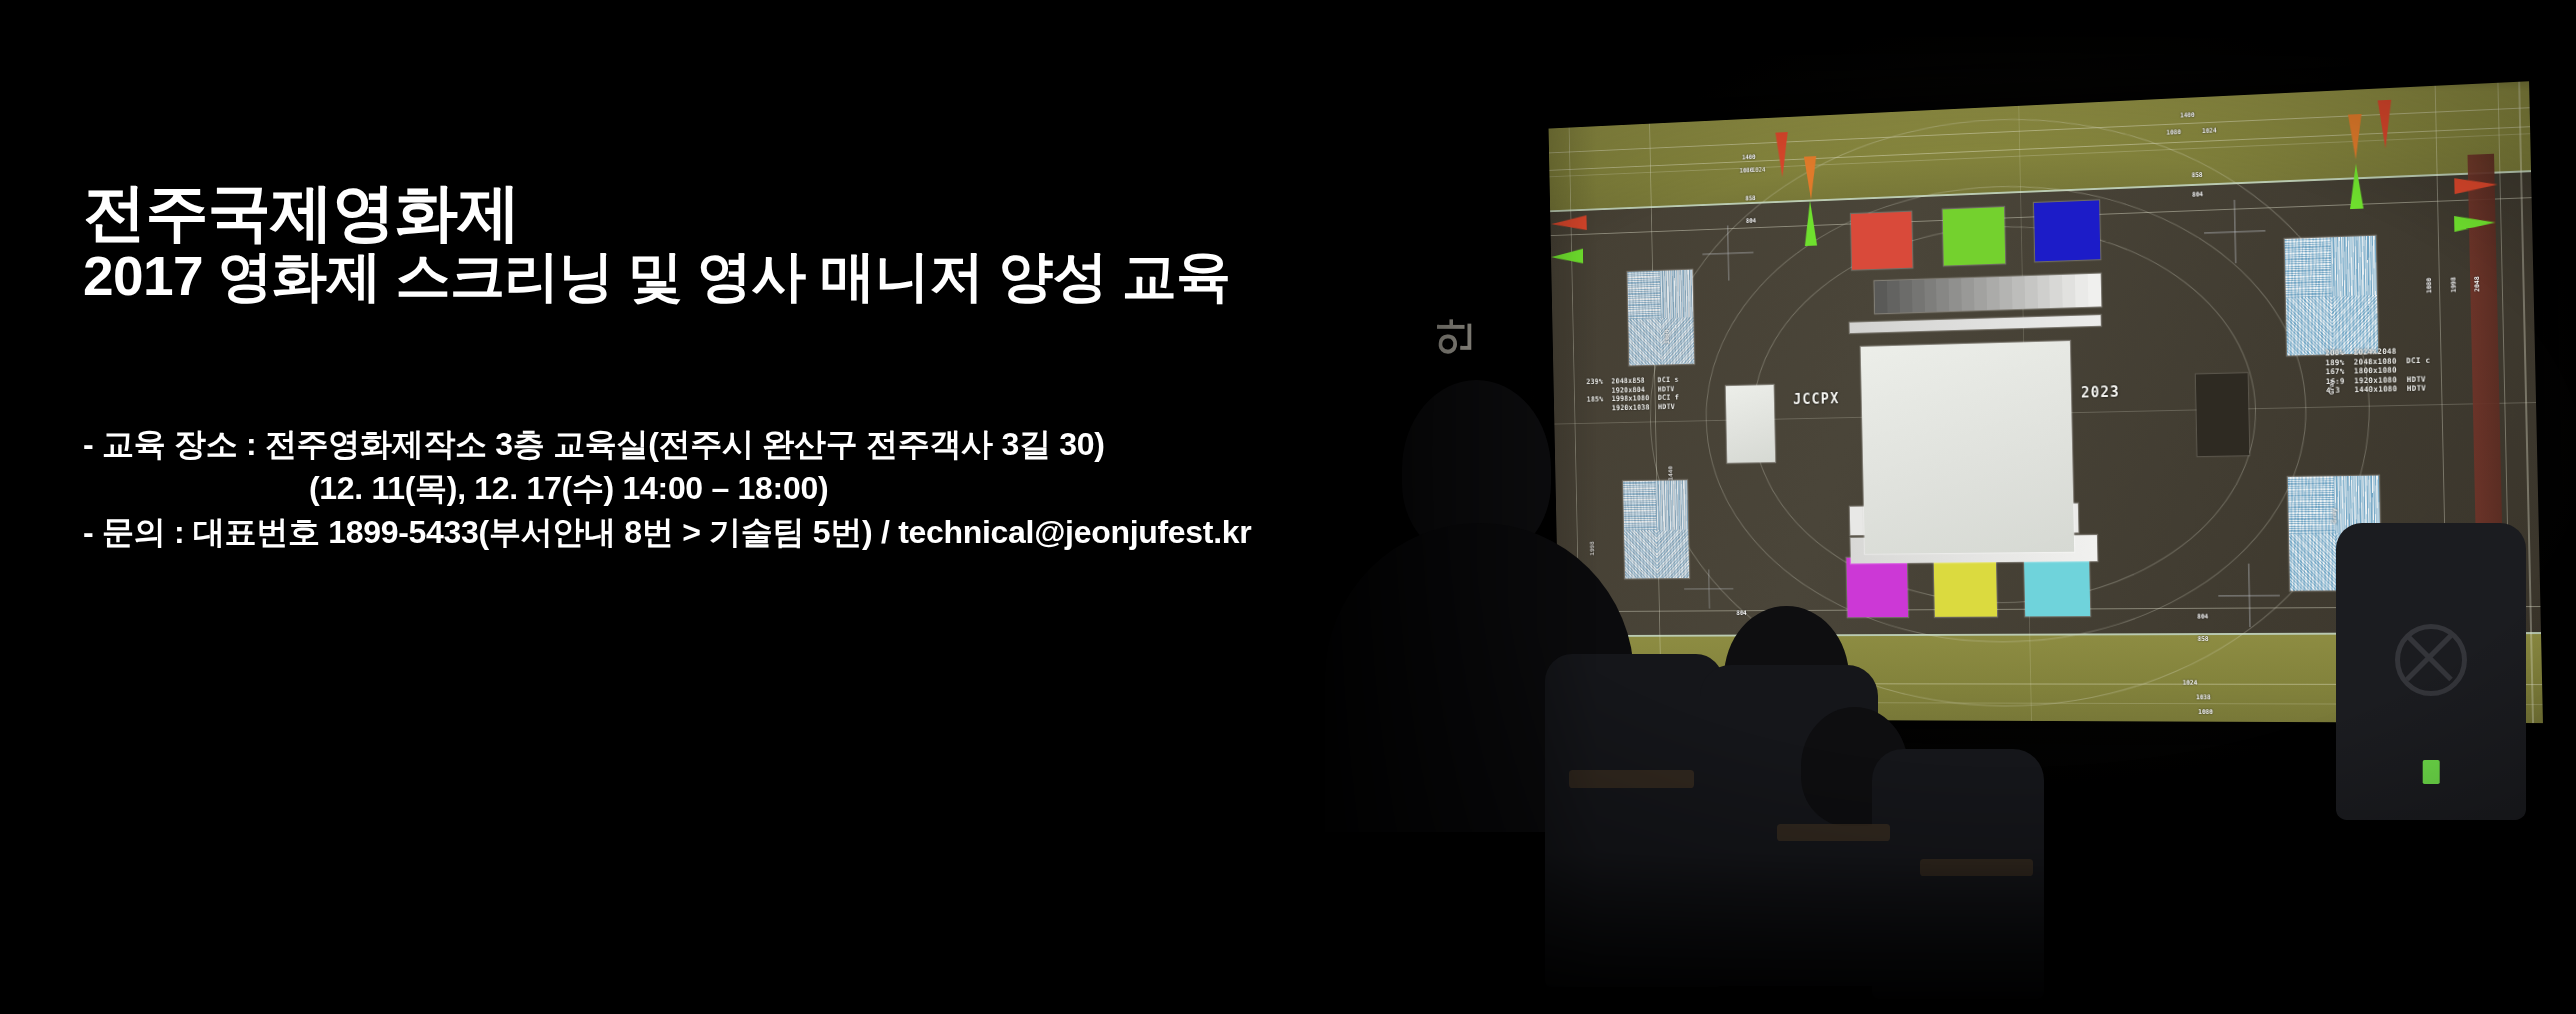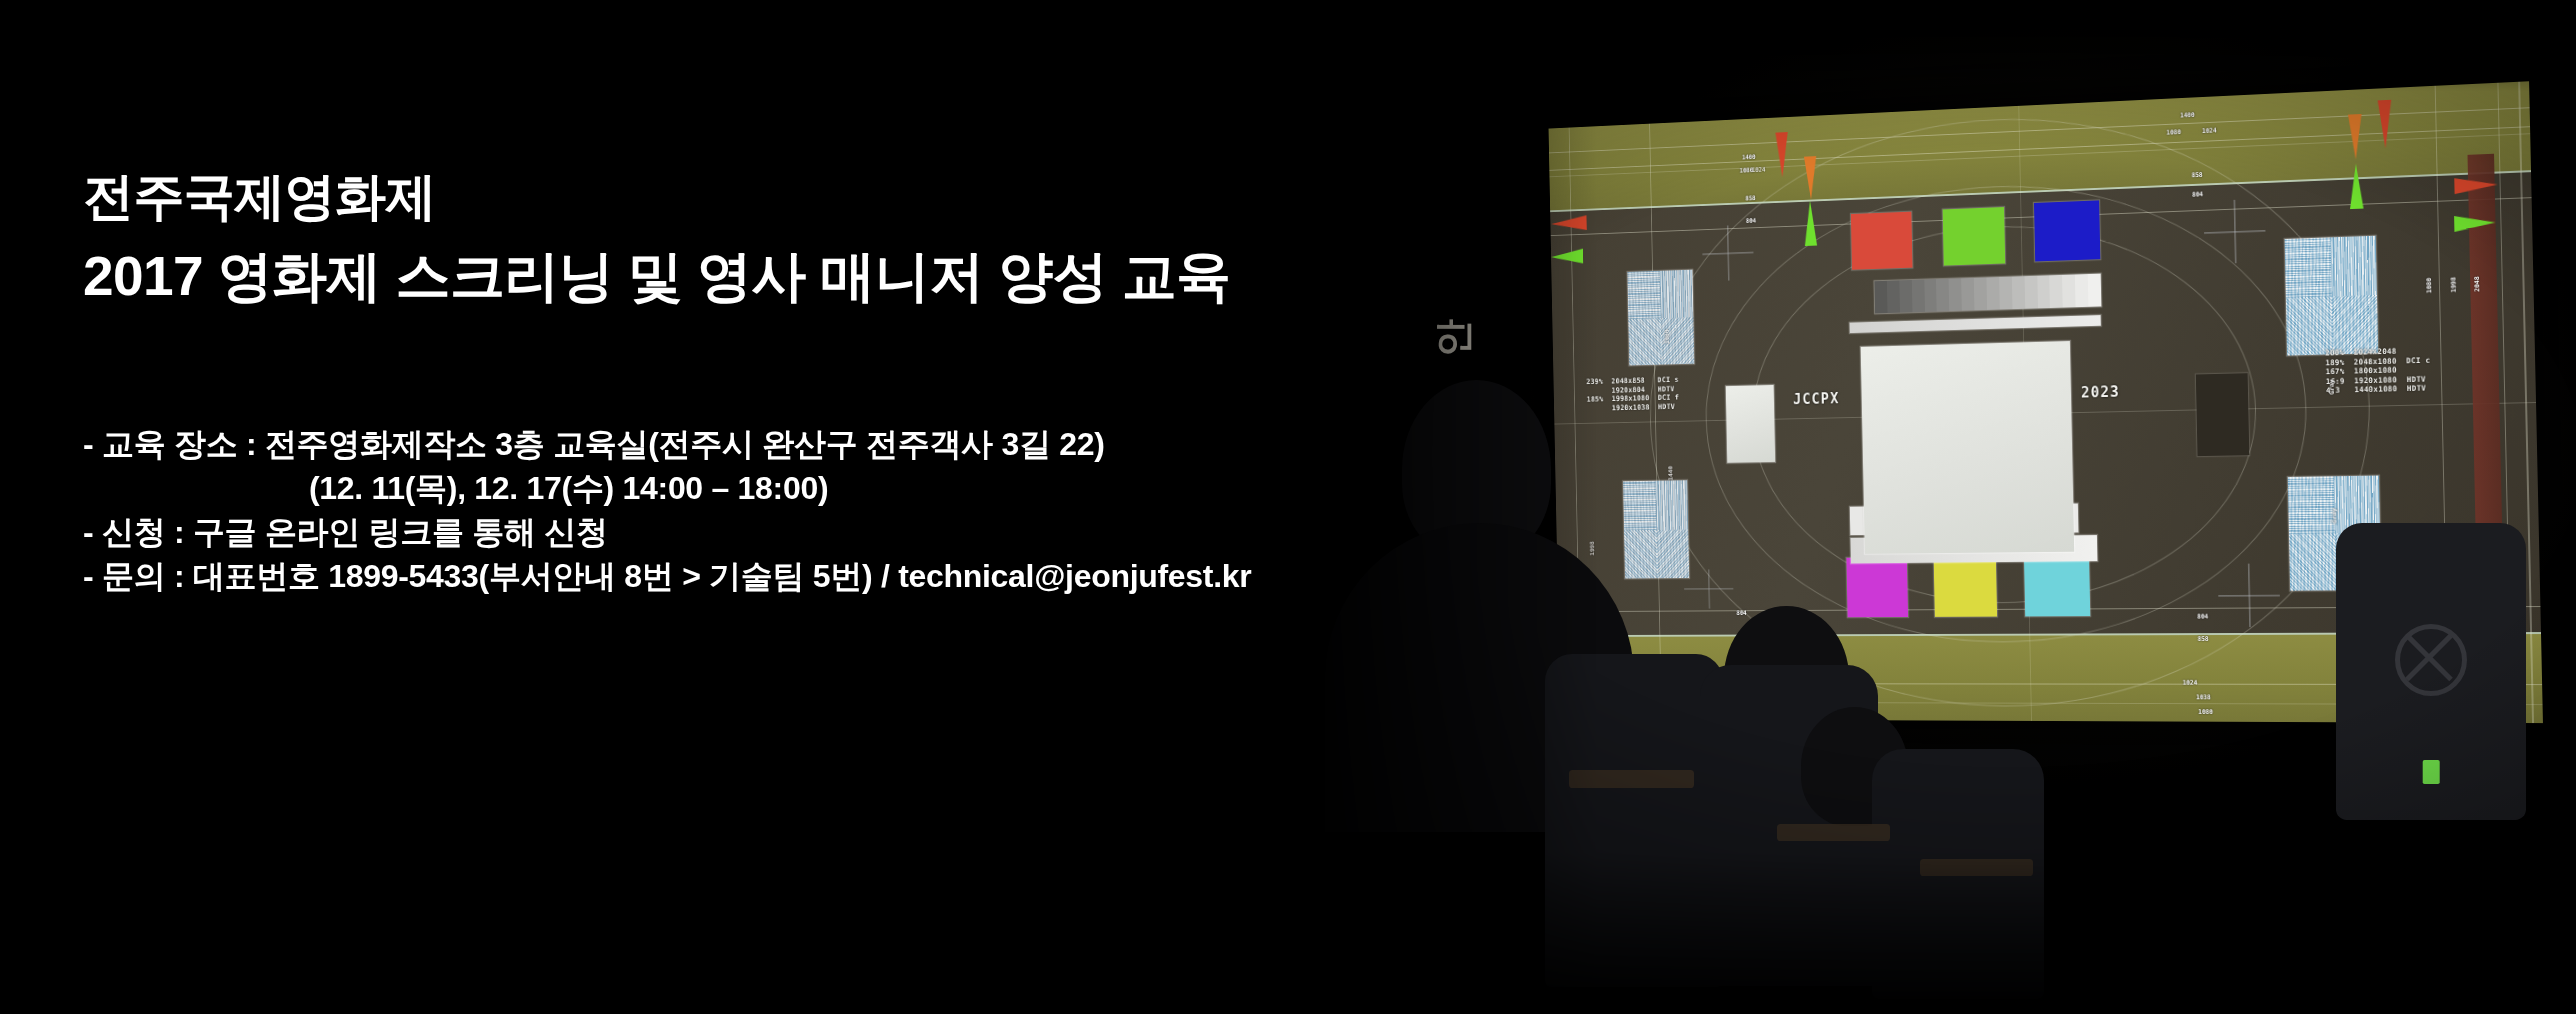--- a/index.html
+++ b/index.html
@@ -182,21 +182,21 @@
   #overlay{position:absolute;left:0;top:0;width:100%;height:100%;}
 
   .title{
     position:absolute;left:83px;
     color:#fff;font-weight:bold;
     font-family:"Liberation Sans","DejaVu Sans",sans-serif;
     letter-spacing:-0.6px;
     text-shadow:0 0 15.5px rgba(0,0,0,.95),0 0 6px rgba(0,0,0,.9);
     white-space:nowrap;
   }
-  .title.l1{top:171px;font-size:51px;line-height:1.02;}
+  .title.l1{top:180px;font-size:63px;line-height:1.02;}
   .title.l2{top:248px;font-size:55px;line-height:1.02;}
 
   .body-list{
     position:absolute;left:83px;top:422px;
     width:1545px;
   }
   .b-line{
     color:#fff;
     font-size:32px;
     line-height:44px;
@@ -426,22 +426,21 @@
 
     <div class="vignette"></div>
   </div>
 
   <div id="overlay">
 
     <div class="title l1">전주국제영화제</div>
     <div class="title l2">2017 영화제 스크리닝 및 영사 매니저 양성 교육</div>
 
     <div class="body-list" id="detail-list">
-        <div class="b-line">- 교육 장소 : 전주영화제작소 3층 교육실(전주시 완산구 전주객사 3길 22)</div>
+        <div class="b-line">- 교육 장소 : 전주영화제작소 3층 교육실(전주시 완산구 전주객사 3길 30)</div>
         <div class="b-line cont">(12. 11(목), 12. 17(수) 14:00 – 18:00)</div>
-        <div class="b-line">- 신청 : 구글 온라인 링크를 통해 신청</div>
         <div class="b-line">- 문의 : 대표번호 1899-5433(부서안내 8번 &gt; 기술팀 5번) / technical@jeonjufest.kr</div>
       </div>
 
 
   </div>
 </div>
 
 
 </body></html>

